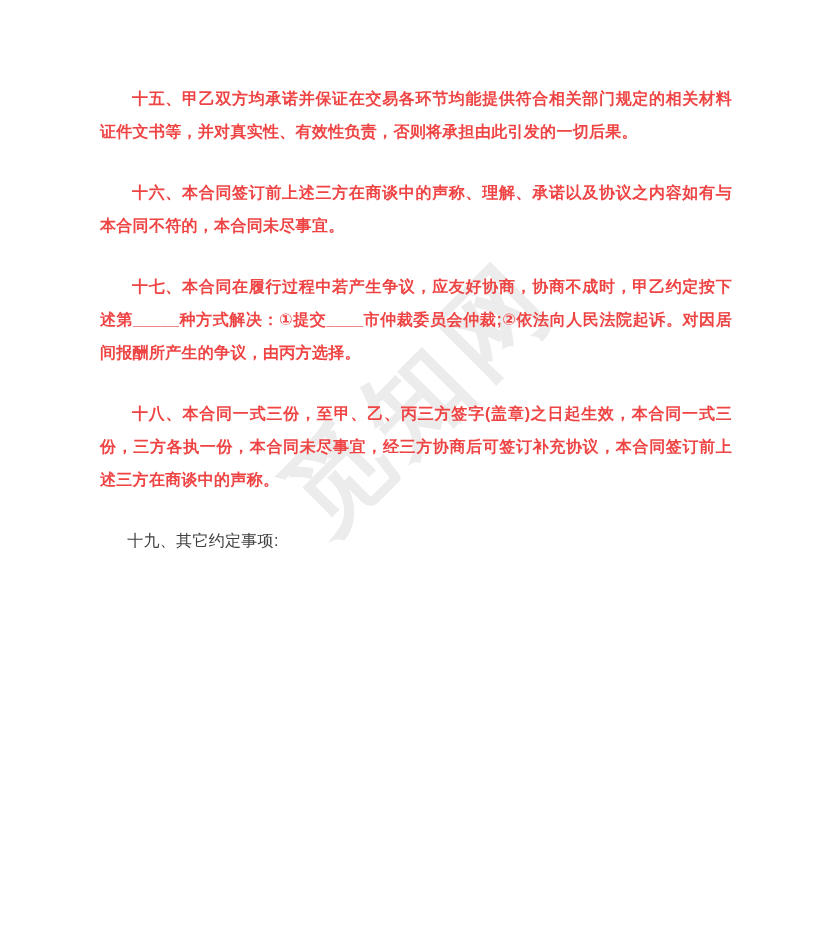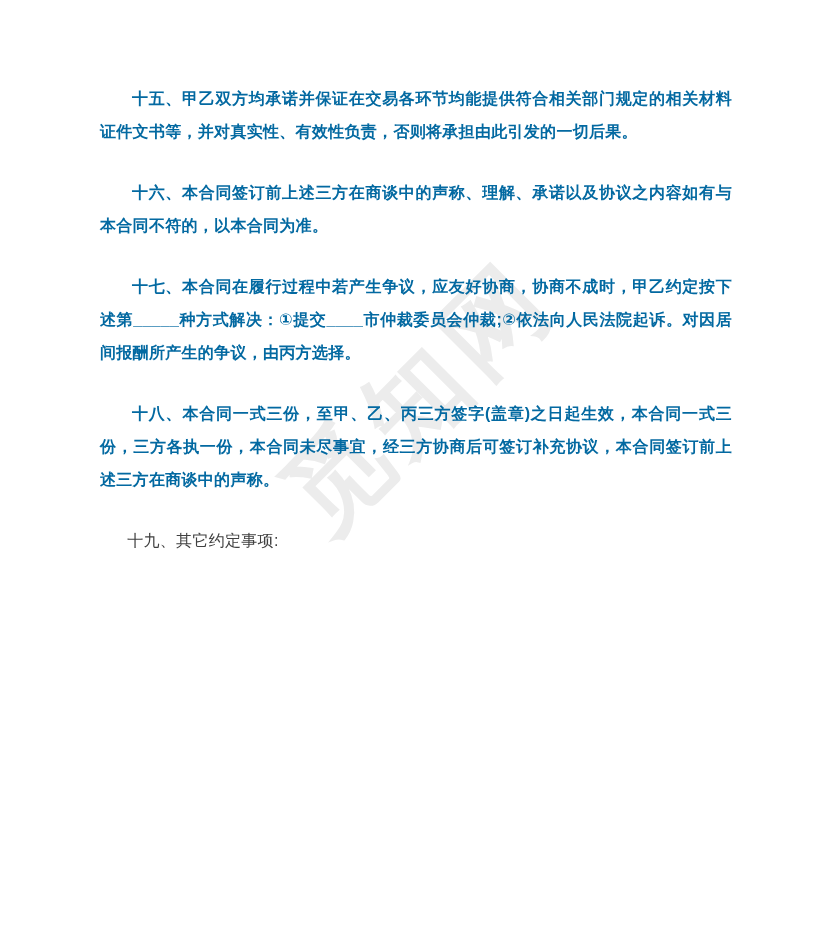--- a/index.html
+++ b/index.html
@@ -25,21 +25,21 @@
   .page p {
     margin: 0 0 28px 0;
     font-size: 16px;
     line-height: 33px;
     letter-spacing: 0.3px;
     white-space: pre-wrap;
     text-align: justify;
   }
   .clause-bold {
     font-weight: 700;
-    color: #0369a1;
+    color: #ef4444;
     text-indent: 2em;
   }
   .line-regular {
     font-weight: 400;
     color: #404040;
     text-indent: 1.7em;
   }
   .watermark {
     position: absolute;
     left: 160px;
@@ -60,21 +60,21 @@
   }
 </style>
 </head>
 <body>
 
 <div class="watermark">觅知网</div>
 
 <div class="page">
   <p class="clause-bold">十五、甲乙双方均承诺并保证在交易各环节均能提供符合相关部门规定的相关材料证件文书等，并对真实性、有效性负责，否则将承担由此引发的一切后果。</p>
 
-  <p class="clause-bold">十六、本合同签订前上述三方在商谈中的声称、理解、承诺以及协议之内容如有与本合同不符的，以本合同为准。</p>
+  <p class="clause-bold">十六、本合同签订前上述三方在商谈中的声称、理解、承诺以及协议之内容如有与本合同不符的，本合同未尽事宜。</p>
 
   <p class="clause-bold">十七、本合同在履行过程中若产生争议，应友好协商，协商不成时，甲乙约定按下述第_____种方式解决：①提交____市仲裁委员会仲裁;②依法向人民法院起诉。对因居间报酬所产生的争议，由丙方选择。</p>
 
   <p class="clause-bold">十八、本合同一式三份，至甲、乙、丙三方签字(盖章)之日起生效，本合同一式三份，三方各执一份，本合同未尽事宜，经三方协商后可签订补充协议，本合同签订前上述三方在商谈中的声称。</p>
 
   <p class="line-regular">十九、其它约定事项:</p>
 
 
 
 

